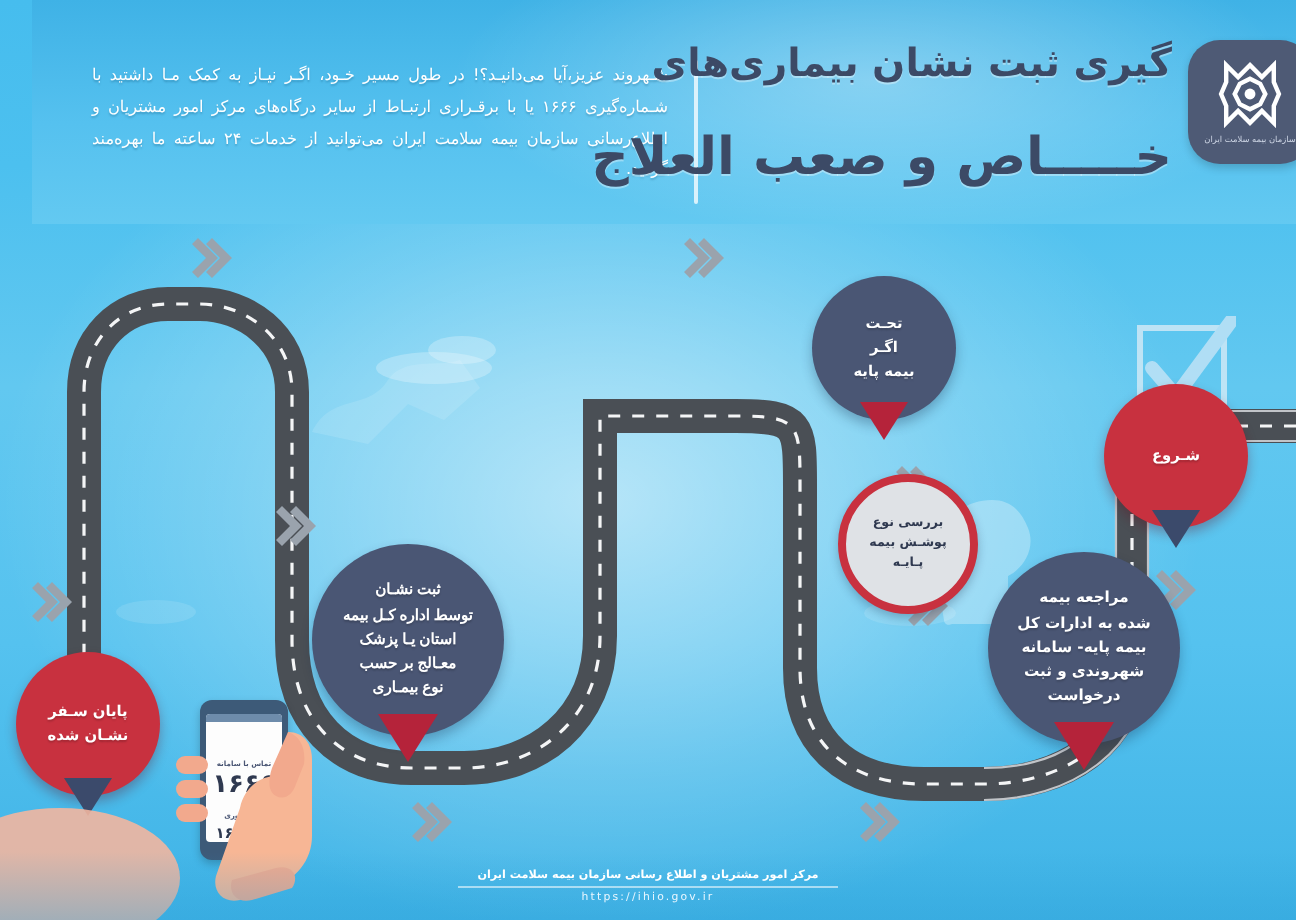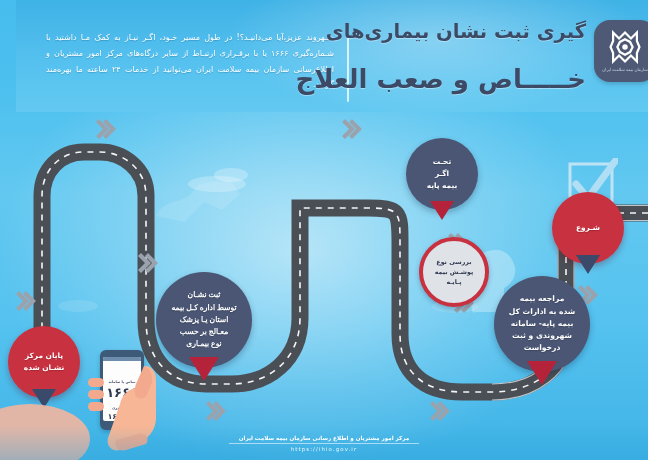--- a/index.html
+++ b/index.html
@@ -351,21 +351,21 @@
         <span>نوع بیمـاری</span>
       </div>
     </div>
     <div class="tail"></div>
   </div>
 
 
   <div class="pin red sm" style="left:8px;top:326px;">
     <div class="bubble">
       <div class="txt">
-        <span>پایان مرکز</span><br>
+        <span>پایان سـفر</span><br>
         <span>نشـان شده</span>
       </div>
     </div>
     <div class="tail"></div>
   </div>
 
   <div class="phone-wrap">
     <div class="phone-body"></div>
     <div class="phone-screen">
       <div class="ph-label">تماس با سامانه</div>

